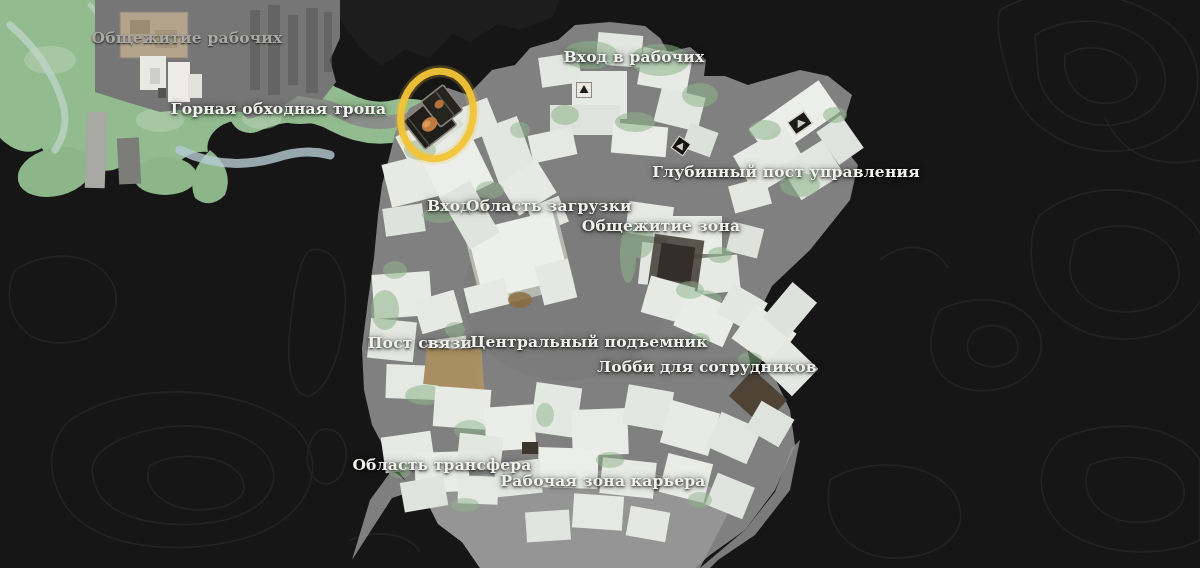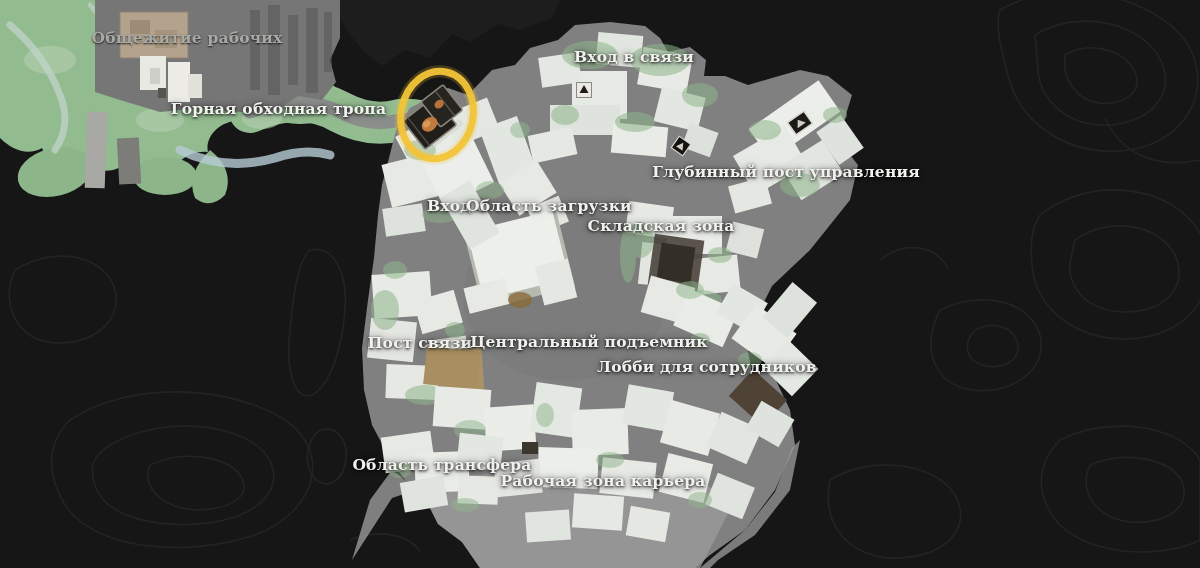--- a/index.html
+++ b/index.html
@@ -293,24 +293,24 @@
     <ellipse cx="-11" cy="2" rx="8.5" ry="6.5" fill="#c07a3e"></ellipse>
     <ellipse cx="-13" cy="0" rx="4" ry="3" fill="#da9a58"></ellipse>
     <ellipse cx="9" cy="-8" rx="5" ry="4" fill="#b5713a"></ellipse>
   </g>
   <ellipse cx="437" cy="115" rx="36" ry="44" transform="rotate(12 437 115)" fill="none" stroke="#F2C437" stroke-width="7" stroke-opacity="0.95"></ellipse>
   <ellipse cx="437" cy="115" rx="36" ry="44" transform="rotate(12 437 115)" fill="none" stroke="#F2C437" stroke-width="12" stroke-opacity="0.22"></ellipse>
 </svg>
 
   <div class="map-label dim" style="left:187px;top:13px;">Общежитие рабочих</div>
   <div class="map-label" style="left:270px;top:84px;padding-left:17px;">Горная обходная тропа</div>
-  <div class="map-label" style="left:634px;top:32px;">Вход в связи</div>
+  <div class="map-label" style="left:634px;top:32px;">Вход в рабочих</div>
   <div class="map-label" style="left:786px;top:147px;">Глубинный пост управления</div>
   <div class="map-label anchor-left" style="left:427px;top:181px;">Вход о</div>
   <div class="map-label anchor-left" style="left:466px;top:181px;text-align:center;">Область загрузки</div>
-  <div class="map-label" style="left:661px;top:201px;">Складская зона</div>
+  <div class="map-label" style="left:661px;top:201px;">Общежитие зона</div>
   <div class="map-label" style="left:420px;top:318px;text-align:right;">Пост связи</div>
   <div class="map-label" style="left:589px;top:317px;">Центральный подъемник</div>
   <div class="map-label" style="left:707px;top:342px;">Лобби для сотрудников</div>
   <div class="map-label" style="left:442px;top:440px;text-align:center;">Область трансфера</div>
   <div class="map-label" style="left:603px;top:456px;">Рабочая зона карьера</div>
 
 </div>
 
 </body></html>

